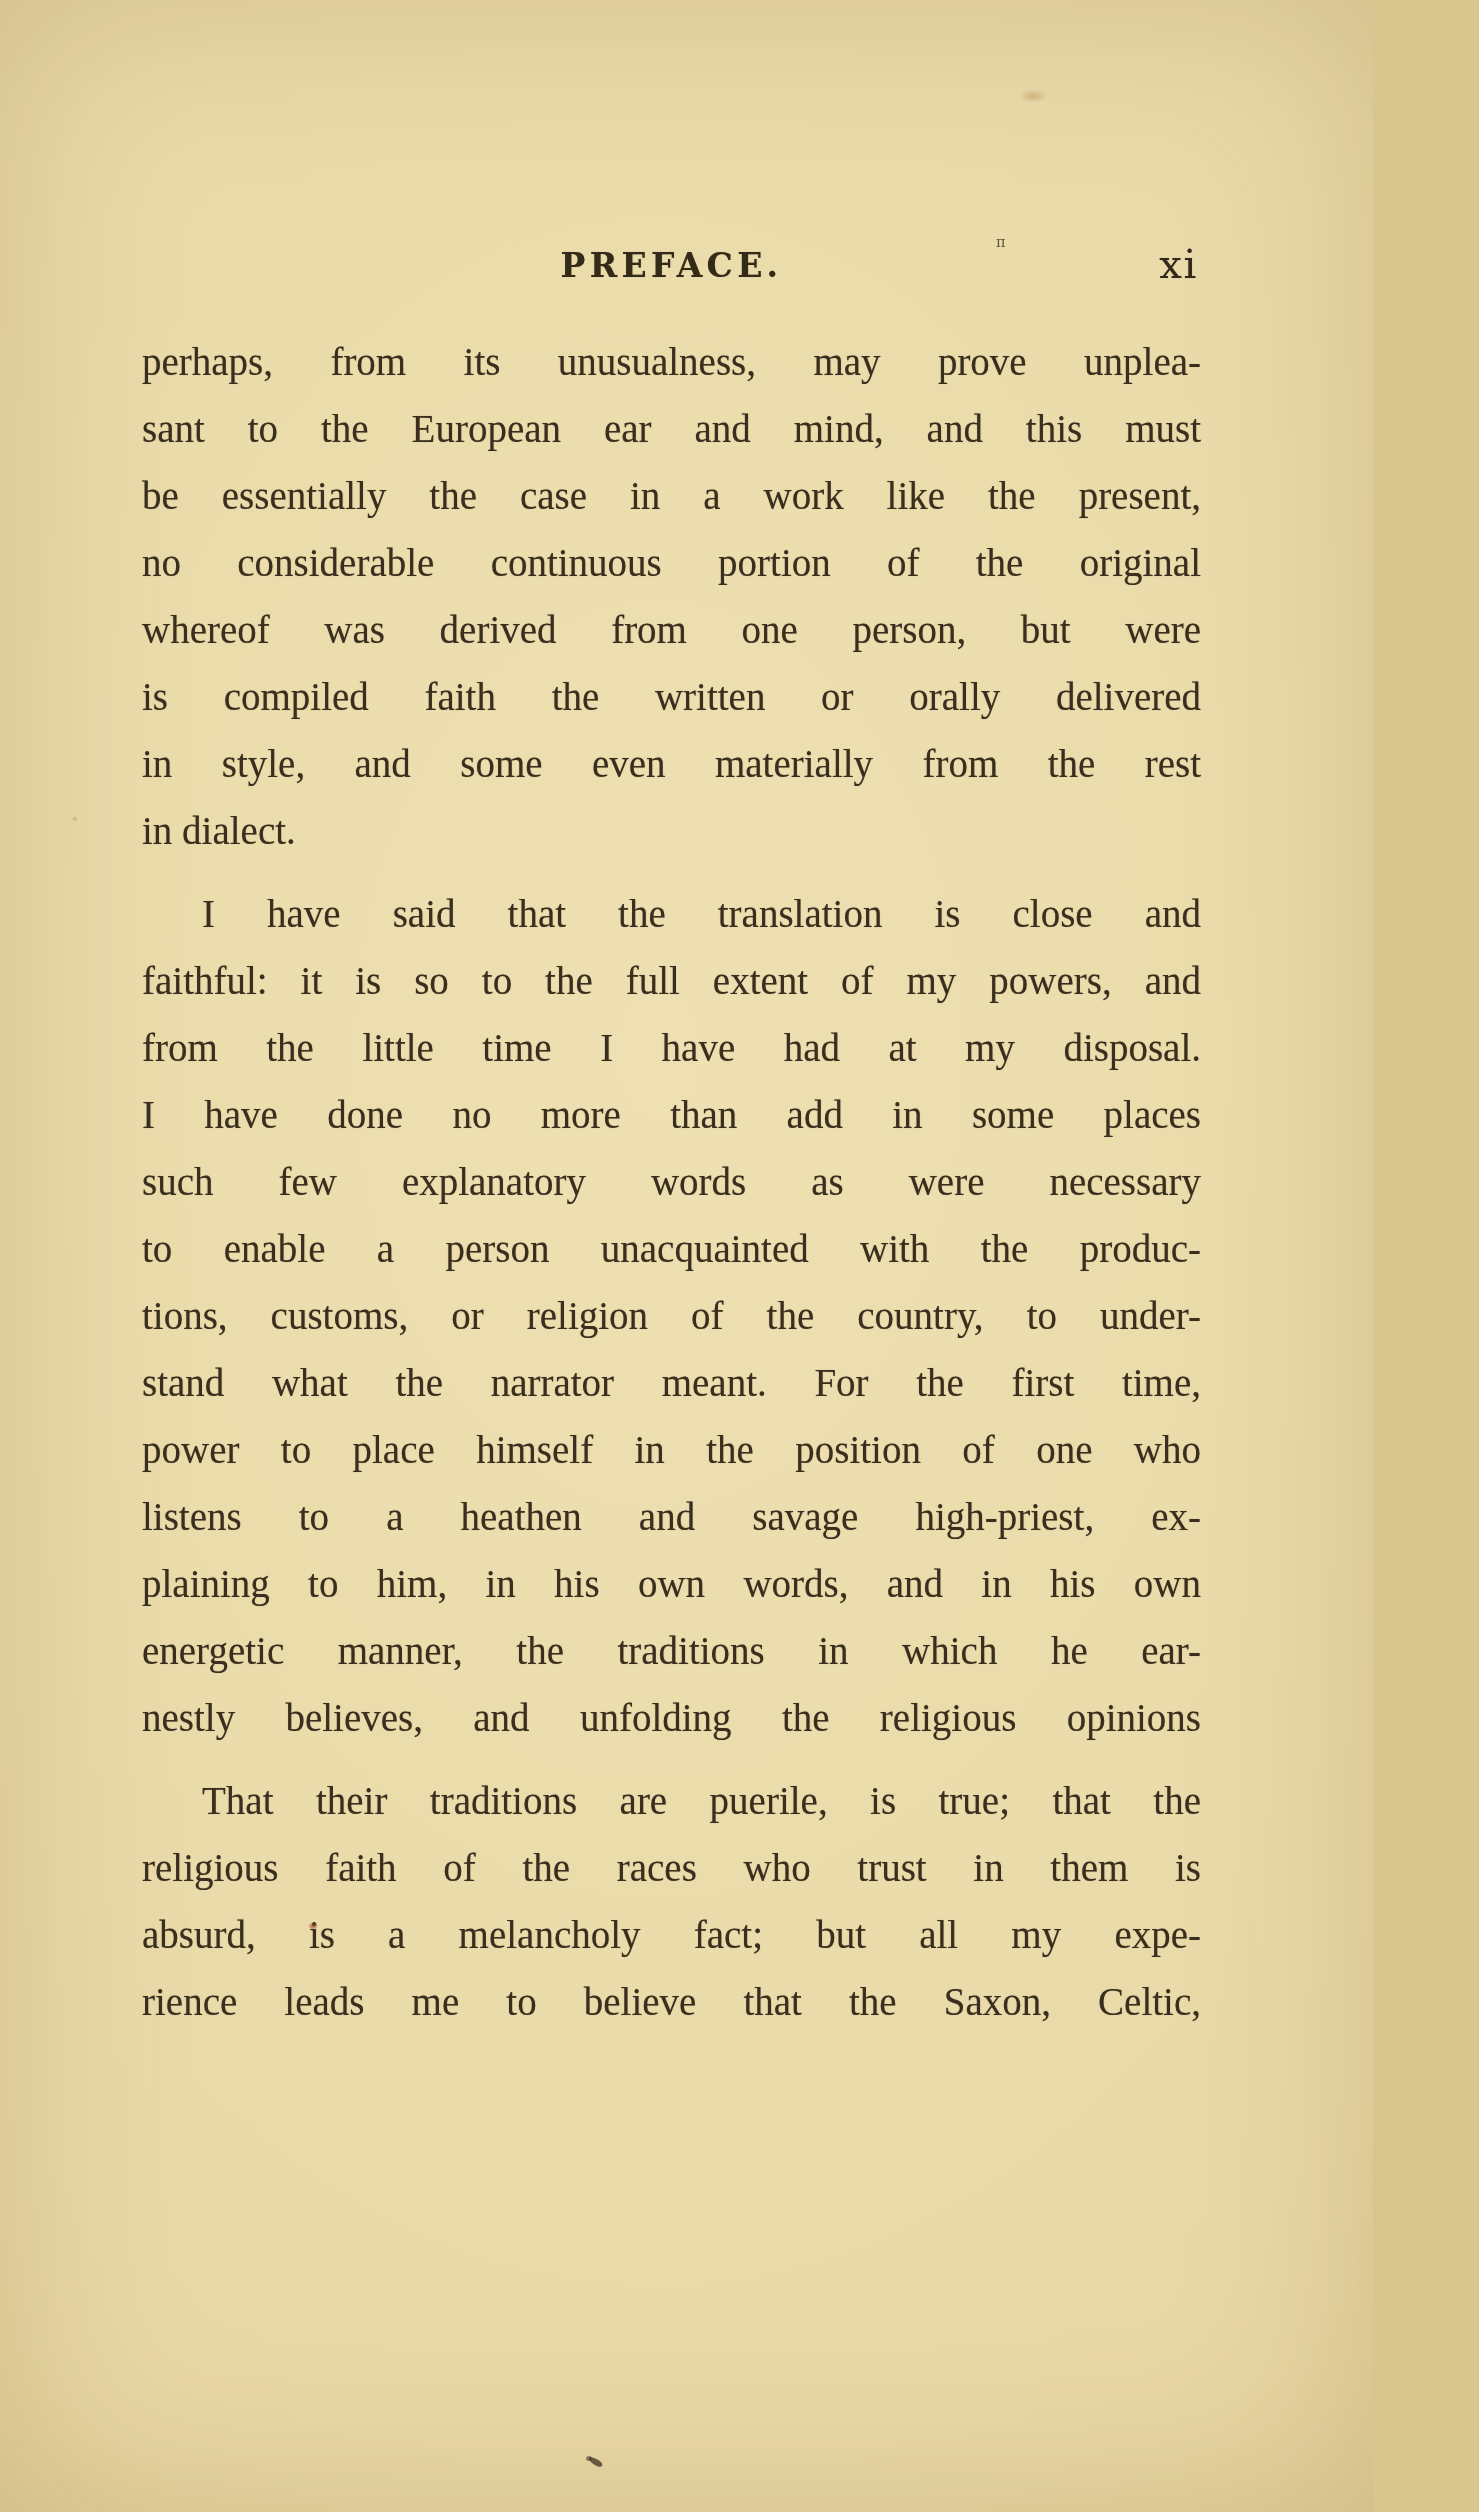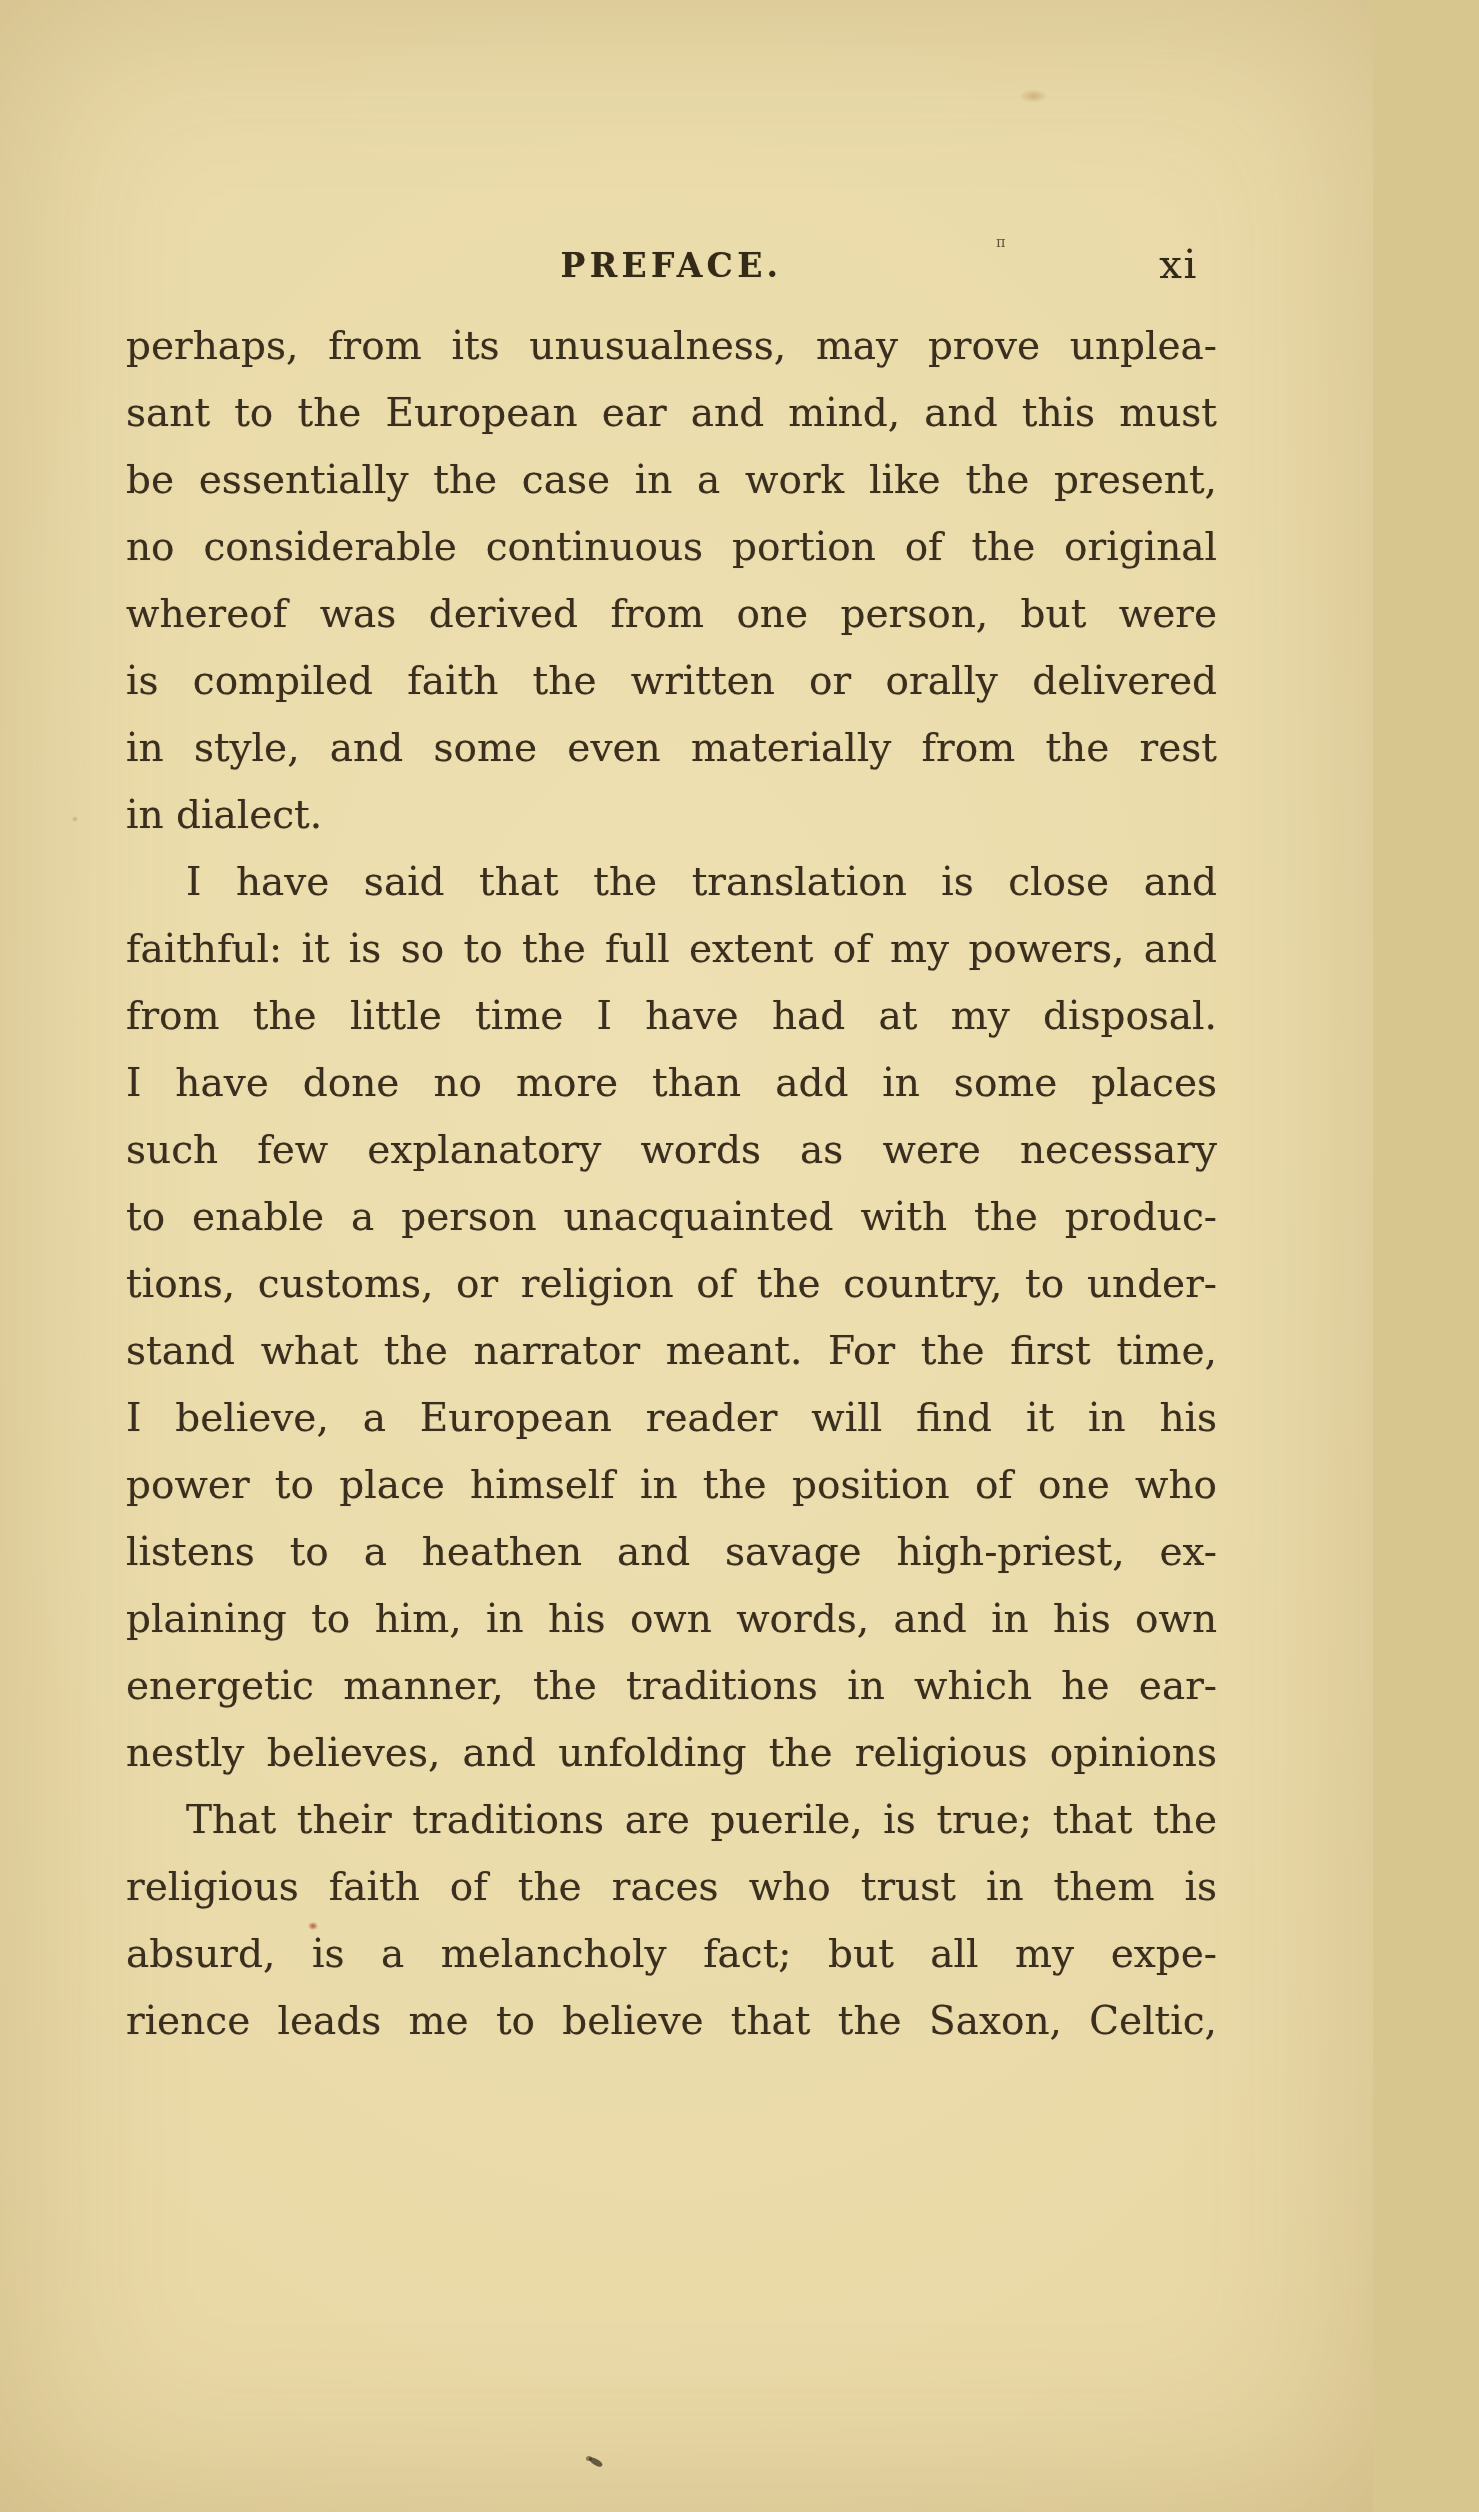--- a/index.html
+++ b/index.html
@@ -56,21 +56,21 @@
   
   .text-block {
     position: absolute;
     left: 126px;
     top: 312px;
     width: 1091px;
     font-size: 39px;
     line-height: 67px;
     text-shadow: 0 0 0.9px rgba(58,47,30,0.40);
   }
-  .paragraph { margin: 0; }
+  .paragraph { margin: 16px; font-family: Liberation Serif, serif; }
   .line {
     text-align: justify;
     text-align-last: justify;
     white-space: normal;
   }
   .line.para-end { text-align-last: left; }
   .line.first-indent { text-indent: 60px; }
   
   .speck {
     position: absolute;
@@ -138,21 +138,20 @@
       </div>
       <div class="paragraph">
         <div class="line first-indent">I have said that the translation is close and</div>
         <div class="line">faithful: it is so to the full extent of my powers, and</div>
         <div class="line">from the little time I have had at my disposal.</div>
         <div class="line">I have done no more than add in some places</div>
         <div class="line">such few explanatory words as were necessary</div>
         <div class="line">to enable a person unacquainted with the produc-</div>
         <div class="line">tions, customs, or religion of the country, to under-</div>
         <div class="line">stand what the narrator meant. For the first time,</div>
-        <div class="line">I believe, a European reader will find it in his</div>
         <div class="line">power to place himself in the position of one who</div>
         <div class="line">listens to a heathen and savage high-priest, ex-</div>
         <div class="line">plaining to him, in his own words, and in his own</div>
         <div class="line">energetic manner, the traditions in which he ear-</div>
         <div class="line">nestly believes, and unfolding the religious opinions</div>
       </div>
       <div class="paragraph">
         <div class="line first-indent">That their traditions are puerile, is true; that the</div>
         <div class="line">religious faith of the races who trust in them is</div>
         <div class="line">absurd, is a melancholy fact; but all my expe-</div>

